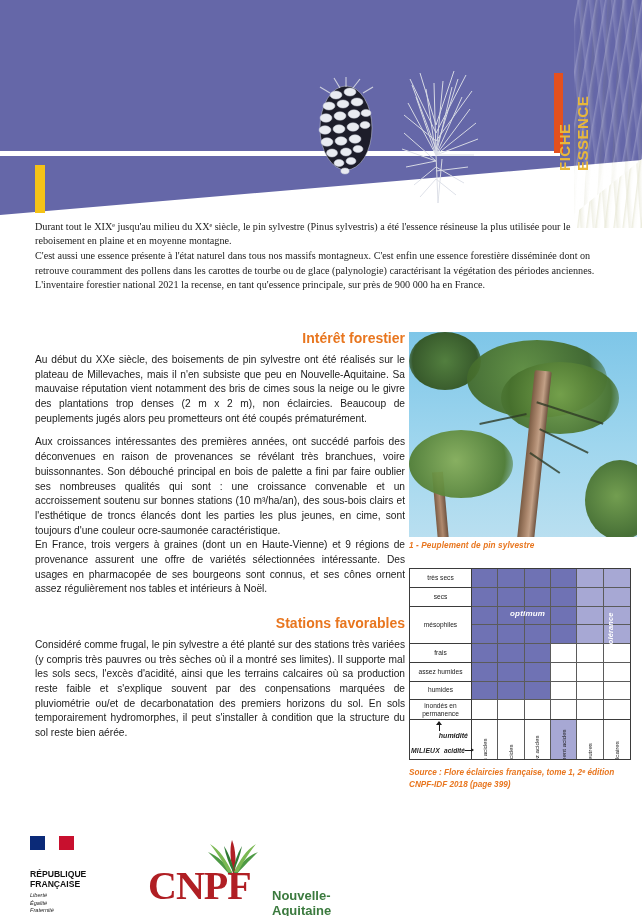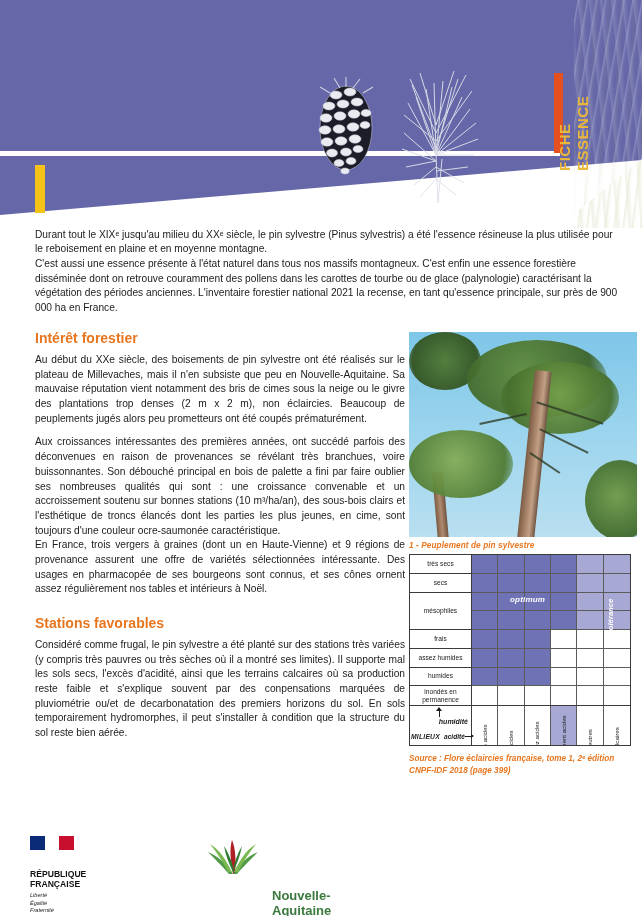--- a/index.html
+++ b/index.html
@@ -90,30 +90,31 @@
   .yellow-tab {
     position:absolute; left:35px; top:165px; width:10px; height:48px;
     background:#f5c316;
   }
 
   
   .cone-wrap { position:absolute; left:290px; top:55px; width:200px; height:175px; }
 
   
   .intro {
-    position:absolute; left:35px; top:228px; width:585px;
-    font-size:10.2px; line-height:1.42; color:#1b1b1b;
+    position:absolute; left:35px; top:220px; width:585px;
+    font-size:10.2px; line-height:1.42; color:#1b1b1b;font-family:Liberation Serif, serif;
   }
   .intro p { margin:0 0 0.5px 0; }
 
   
   .left-col { position:absolute; left:35px; top:330px; width:370px; }
   .sec-title {
     color:#e8761f; font-size:14px; font-weight:bold;
     margin:0 0 7px 0;
+    text-align:right;
   }
   .sec-title.second { margin-top:18px; }
   .body-p {
     margin:0 0 9px 0; font-size:10.2px; line-height:1.44;
     text-align:justify; color:#1b1b1b;
   }
   .body-p.tight { margin-bottom:0px; }
 
   
   .right-col { position:absolute; left:409px; top:332px; width:228px; }
@@ -154,21 +155,21 @@
   .photo .b2 { left:128px; top:108px; width:54px; transform:rotate(26deg); }
   .photo .b3 { left:70px;  top:86px; width:48px; transform:rotate(-12deg); }
   .photo .b4 { left:118px; top:130px; width:36px; transform:rotate(34deg); }
 
   .photo-caption {
     margin-top:4px; font-size:8.2px; color:#e8761f;
     font-style:italic; font-weight:bold; letter-spacing:0.1px;
   }
 
   
-  .eco { margin-top:4px; position:relative; width:228px; }
+  .eco { margin-top:18px; position:relative; width:228px; }
   .eco-grid {
     position:relative; width:222px; height:152px;
     border:1.4px solid #3b3b3b; background:#ffffff;
   }
   .eco-label-col {
     position:absolute; left:0; top:0; width:62px; height:100%;
     border-right:1.4px solid #3b3b3b;
   }
   .eco-lab {
     position:relative; width:100%;
@@ -542,15 +543,16 @@
       <svg viewBox="0 0 74 36" width="74" height="36">
         <path d="M37 36 C35 24 33 12 36 2 C40 12 40 24 39 36 Z" fill="#b01f24"></path>
         <path d="M37 36 C30 26 22 18 12 14 C20 22 28 30 33 36 Z" fill="#4e9a45"></path>
         <path d="M37 36 C44 26 52 18 62 14 C54 22 46 30 41 36 Z" fill="#4e9a45"></path>
         <path d="M36 34 C30 22 24 12 14 6 C22 16 28 26 32 34 Z" fill="#7ab852"></path>
         <path d="M38 34 C44 22 50 12 60 6 C52 16 46 26 42 34 Z" fill="#7ab852"></path>
         <path d="M37 34 C33 26 30 18 28 8 C33 16 37 26 38 34 Z" fill="#2f7a33"></path>
         <path d="M37 34 C41 26 44 18 46 8 C41 16 38 26 37 34 Z" fill="#2f7a33"></path>
       </svg>
     </div>
+    <div class="cnpf-text">CNPF</div>
     <div class="cnpf-region">Nouvelle-Aquitaine</div>
   </div>
 </div>
 
 </body></html>

